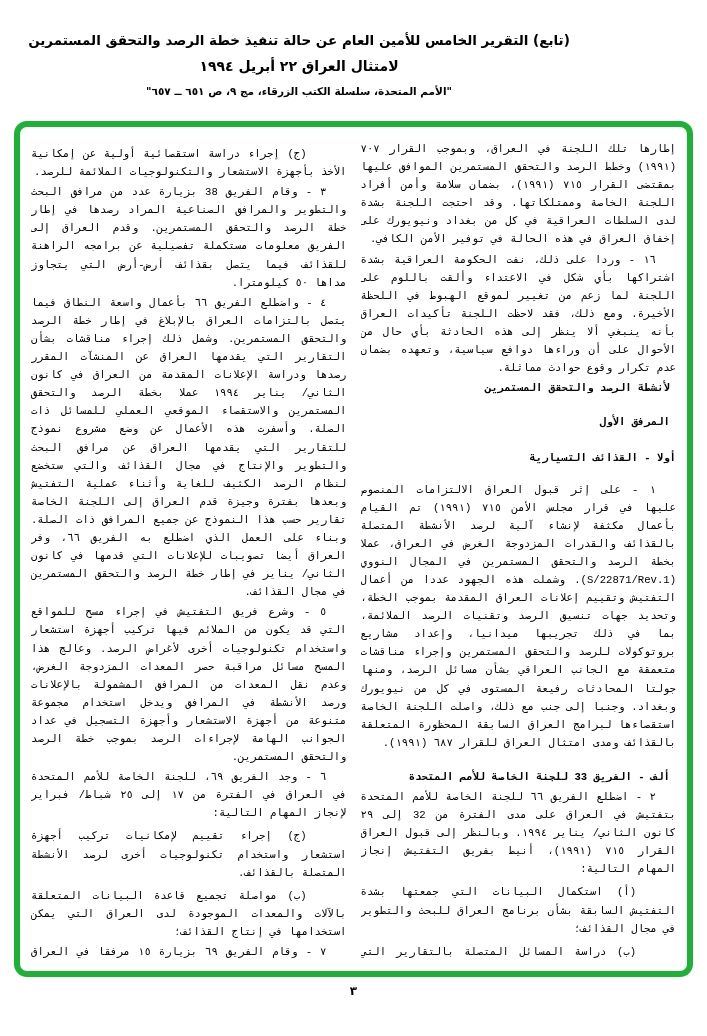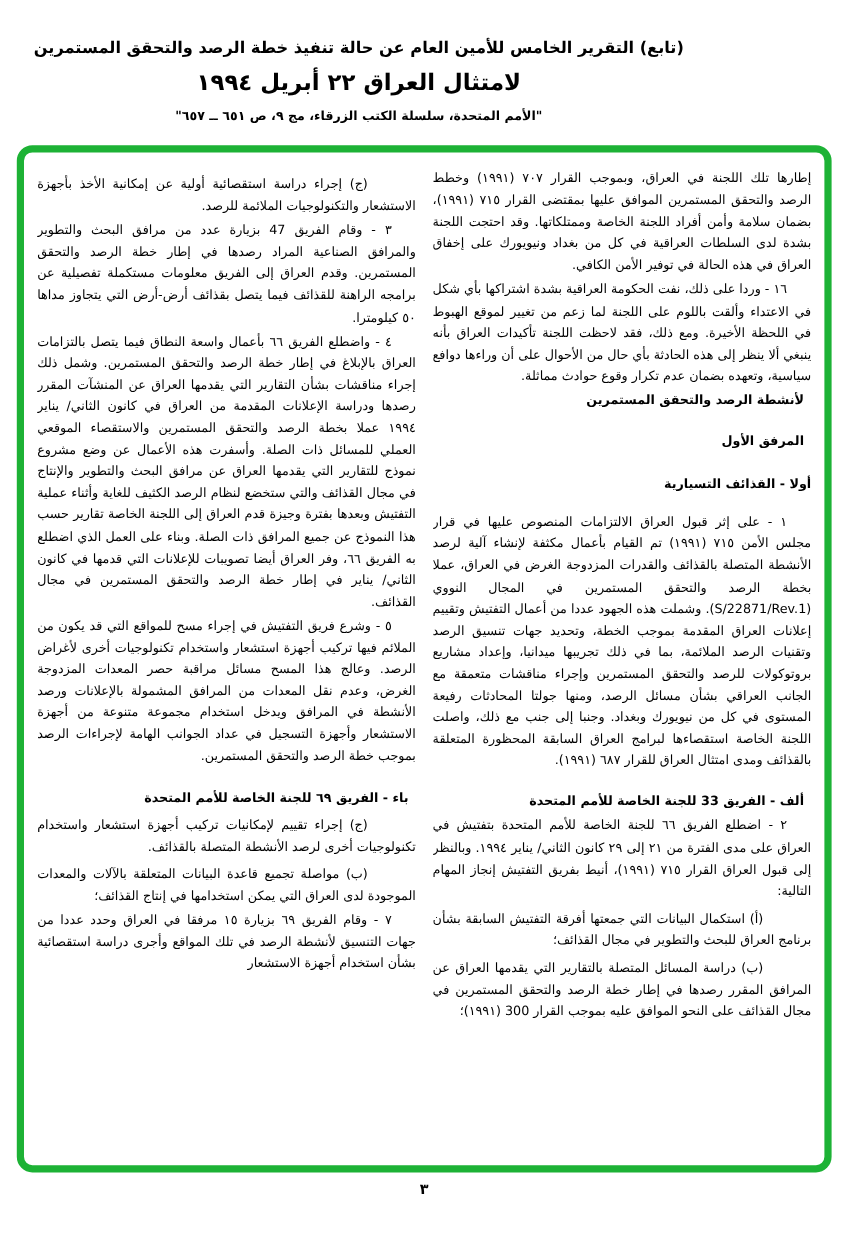--- a/index.html
+++ b/index.html
@@ -7,37 +7,38 @@
     width:707px;height:1036px;position:relative;
     background:#ffffff;color:#000;
     font-family:"DejaVu Sans","Liberation Sans",sans-serif;
     overflow:hidden;
   }
   .header{
     position:absolute;top:30px;left:0;width:598px;
     text-align:center;direction:rtl;
   }
   .header .h1{font-size:13.5px;font-weight:bold;line-height:1.5;}
-  .header .h2{font-size:19px;font-weight:bold;margin-top:8px;text-align:center;}
+  .header .h2{font-size:14px;font-weight:bold;margin-top:8px;text-align:center;}
   .header .h3{font-size:10.5px;font-weight:bold;margin-top:11px;}
   .green-box{
     position:absolute;left:14px;top:121px;
     width:679px;height:856px;box-sizing:border-box;
     border:6px solid #1db235;border-radius:13px;
     background:#fff;
     padding:13px 11px 8px 11px;
   }
   .cols{
     display:flex;direction:rtl;gap:14px;height:100%;
   }
   .col{
     flex:1 1 0;min-width:0;overflow:hidden;
     direction:rtl;text-align:justify;
     font-size:10.6px;line-height:18.1px;
     letter-spacing:0;
+    font-family:Liberation Mono, monospace;
   }
   .blk{margin:0 0 2px 0;}
   .blk.para{text-indent:20px;}
   .blk.subitem{text-indent:40px;margin-top:5px;}
   .blk.continuation{}
   .blk.heading-right{
     font-weight:bold;text-align:right;text-indent:6px;
     margin-top:16px;margin-bottom:2px;
   }
   .blk.heading-right.tight{margin-top:2px;}
@@ -62,30 +63,30 @@
 <div class="green-box">
   <div class="cols">
     <div class="col">
         <div class="blk continuation">إطارها تلك اللجنة في العراق، وبموجب القرار ٧٠٧ (١٩٩١) وخطط الرصد والتحقق المستمرين الموافق عليها بمقتضى القرار ٧١٥ (١٩٩١)، بضمان سلامة وأمن أفراد اللجنة الخاصة وممتلكاتها. وقد احتجت اللجنة بشدة لدى السلطات العراقية في كل من بغداد ونيويورك على إخفاق العراق في هذه الحالة في توفير الأمن الكافي.</div>
         <div class="blk para">١٦ - وردا على ذلك، نفت الحكومة العراقية بشدة اشتراكها بأي شكل في الاعتداء وألقت باللوم على اللجنة لما زعم من تغيير لموقع الهبوط في اللحظة الأخيرة. ومع ذلك، فقد لاحظت اللجنة تأكيدات العراق بأنه ينبغي ألا ينظر إلى هذه الحادثة بأي حال من الأحوال على أن وراءها دوافع سياسية، وتعهده بضمان عدم تكرار وقوع حوادث مماثلة.</div>
         <div class="blk heading-right tight">لأنشطة الرصد والتحقق المستمرين</div>
         <div class="blk heading-right">المرفق الأول</div>
         <div class="blk heading-center">أولا -  القذائف التسيارية</div>
         <div class="blk para">١ - على إثر قبول العراق الالتزامات المنصوص عليها في قرار مجلس الأمن ٧١٥ (١٩٩١) تم القيام بأعمال مكثفة لإنشاء آلية لرصد الأنشطة المتصلة بالقذائف والقدرات المزدوجة الغرض في العراق، عملا بخطة الرصد والتحقق المستمرين في المجال النووي (S/22871/Rev.1). وشملت هذه الجهود عددا من أعمال التفتيش وتقييم إعلانات العراق المقدمة بموجب الخطة، وتحديد جهات تنسيق الرصد وتقنيات الرصد الملائمة، بما في ذلك تجريبها ميدانيا، وإعداد مشاريع بروتوكولات للرصد والتحقق المستمرين وإجراء مناقشات متعمقة مع الجانب العراقي بشأن مسائل الرصد، ومنها جولتا المحادثات رفيعة المستوى في كل من نيويورك وبغداد. وجنبا إلى جنب مع ذلك، واصلت اللجنة الخاصة استقصاءها لبرامج العراق السابقة المحظورة المتعلقة بالقذائف ومدى امتثال العراق للقرار ٦٨٧ (١٩٩١).</div>
         <div class="blk heading-right">ألف -  الفريق 33 للجنة الخاصة للأمم المتحدة</div>
-        <div class="blk para">٢ - اضطلع الفريق ٦٦ للجنة الخاصة للأمم المتحدة بتفتيش في العراق على مدى الفترة من ٢١ إلى ٢٩ كانون الثاني/ يناير ١٩٩٤. وبالنظر إلى قبول العراق القرار ٧١٥ (١٩٩١)، أنيط بفريق التفتيش إنجاز المهام التالية:</div>
-        <div class="blk subitem">(أ) استكمال البيانات التي جمعتها أفرقة التفتيش السابقة بشأن برنامج العراق للبحث والتطوير في مجال القذائف؛</div>
+        <div class="blk para">٢ - اضطلع الفريق ٦٦ للجنة الخاصة للأمم المتحدة بتفتيش في العراق على مدى الفترة من 32 إلى ٢٩ كانون الثاني/ يناير ١٩٩٤. وبالنظر إلى قبول العراق القرار ٧١٥ (١٩٩١)، أنيط بفريق التفتيش إنجاز المهام التالية:</div>
+        <div class="blk subitem">(أ) استكمال البيانات التي جمعتها بشدة التفتيش السابقة بشأن برنامج العراق للبحث والتطوير في مجال القذائف؛</div>
         <div class="blk subitem">(ب) دراسة المسائل المتصلة بالتقارير التي يقدمها العراق عن المرافق المقرر رصدها في إطار خطة الرصد والتحقق المستمرين في مجال القذائف على النحو الموافق عليه بموجب القرار 300 (١٩٩١)؛</div>
       </div>
     <div class="col">
         <div class="blk subitem">(ج) إجراء دراسة استقصائية أولية عن إمكانية الأخذ بأجهزة الاستشعار والتكنولوجيات الملائمة للرصد.</div>
-        <div class="blk para">٣ - وقام الفريق 47 بزيارة عدد من مرافق البحث والتطوير والمرافق الصناعية المراد رصدها في إطار خطة الرصد والتحقق المستمرين. وقدم العراق إلى الفريق معلومات مستكملة تفصيلية عن برامجه الراهنة للقذائف فيما يتصل بقذائف أرض-أرض التي يتجاوز مداها ٥٠ كيلومترا.</div>
+        <div class="blk para">٣ - وقام الفريق 38 بزيارة عدد من مرافق البحث والتطوير والمرافق الصناعية المراد رصدها في إطار خطة الرصد والتحقق المستمرين. وقدم العراق إلى الفريق معلومات مستكملة تفصيلية عن برامجه الراهنة للقذائف فيما يتصل بقذائف أرض-أرض التي يتجاوز مداها ٥٠ كيلومترا.</div>
         <div class="blk para">٤ - واضطلع الفريق ٦٦ بأعمال واسعة النطاق فيما يتصل بالتزامات العراق بالإبلاغ في إطار خطة الرصد والتحقق المستمرين. وشمل ذلك إجراء مناقشات بشأن التقارير التي يقدمها العراق عن المنشآت المقرر رصدها ودراسة الإعلانات المقدمة من العراق في كانون الثاني/ يناير ١٩٩٤ عملا بخطة الرصد والتحقق المستمرين والاستقصاء الموقعي العملي للمسائل ذات الصلة. وأسفرت هذه الأعمال عن وضع مشروع نموذج للتقارير التي يقدمها العراق عن مرافق البحث والتطوير والإنتاج في مجال القذائف والتي ستخضع لنظام الرصد الكثيف للغاية وأثناء عملية التفتيش وبعدها بفترة وجيزة قدم العراق إلى اللجنة الخاصة تقارير حسب هذا النموذج عن جميع المرافق ذات الصلة. وبناء على العمل الذي اضطلع به الفريق ٦٦، وفر العراق أيضا تصويبات للإعلانات التي قدمها في كانون الثاني/ يناير في إطار خطة الرصد والتحقق المستمرين في مجال القذائف.</div>
         <div class="blk para">٥ - وشرع فريق التفتيش في إجراء مسح للمواقع التي قد يكون من الملائم فيها تركيب أجهزة استشعار واستخدام تكنولوجيات أخرى لأغراض الرصد. وعالج هذا المسح مسائل مراقبة حصر المعدات المزدوجة الغرض، وعدم نقل المعدات من المرافق المشمولة بالإعلانات ورصد الأنشطة في المرافق ويدخل استخدام مجموعة متنوعة من أجهزة الاستشعار وأجهزة التسجيل في عداد الجوانب الهامة لإجراءات الرصد بموجب خطة الرصد والتحقق المستمرين.</div>
-        <div class="blk heading-right">باء -  الفريق ٦٩ للجنة الخاصة للأمم المتحدة</div>
+        <div class="blk para">٦ - وجد الفريق ٦٩، للجنة الخاصة للأمم المتحدة في العراق في الفترة من ١٧ إلى ٢٥ شباط/ فبراير لإنجاز المهام التالية:</div>
         <div class="blk subitem">(ج) إجراء تقييم لإمكانيات تركيب أجهزة استشعار واستخدام تكنولوجيات أخرى لرصد الأنشطة المتصلة بالقذائف.</div>
         <div class="blk subitem">(ب) مواصلة تجميع قاعدة البيانات المتعلقة بالآلات والمعدات الموجودة لدى العراق التي يمكن استخدامها في إنتاج القذائف؛</div>
         <div class="blk para">٧ - وقام الفريق ٦٩ بزيارة ١٥ مرفقا في العراق وحدد عددا من جهات التنسيق لأنشطة الرصد في تلك المواقع وأجرى دراسة استقصائية بشأن استخدام أجهزة الاستشعار</div>
       </div>
   </div>
 </div>
 
 <div class="page-number">٣</div>
 
 </body></html>

